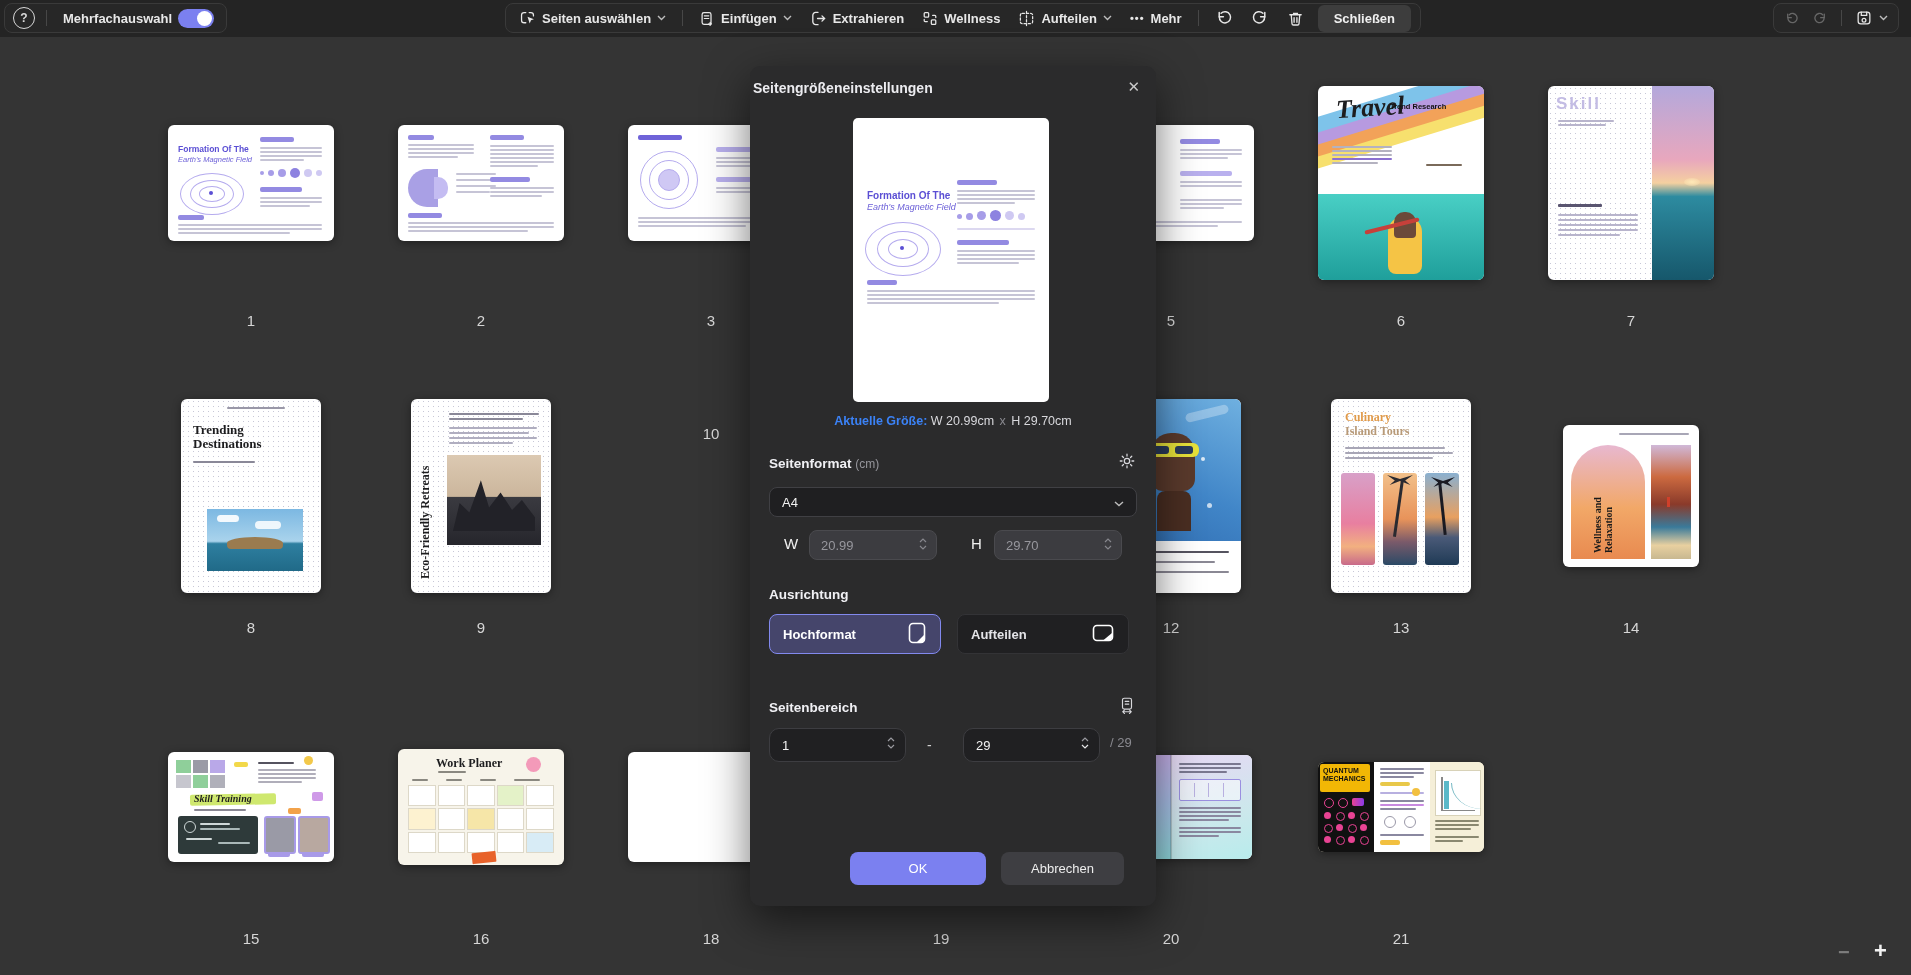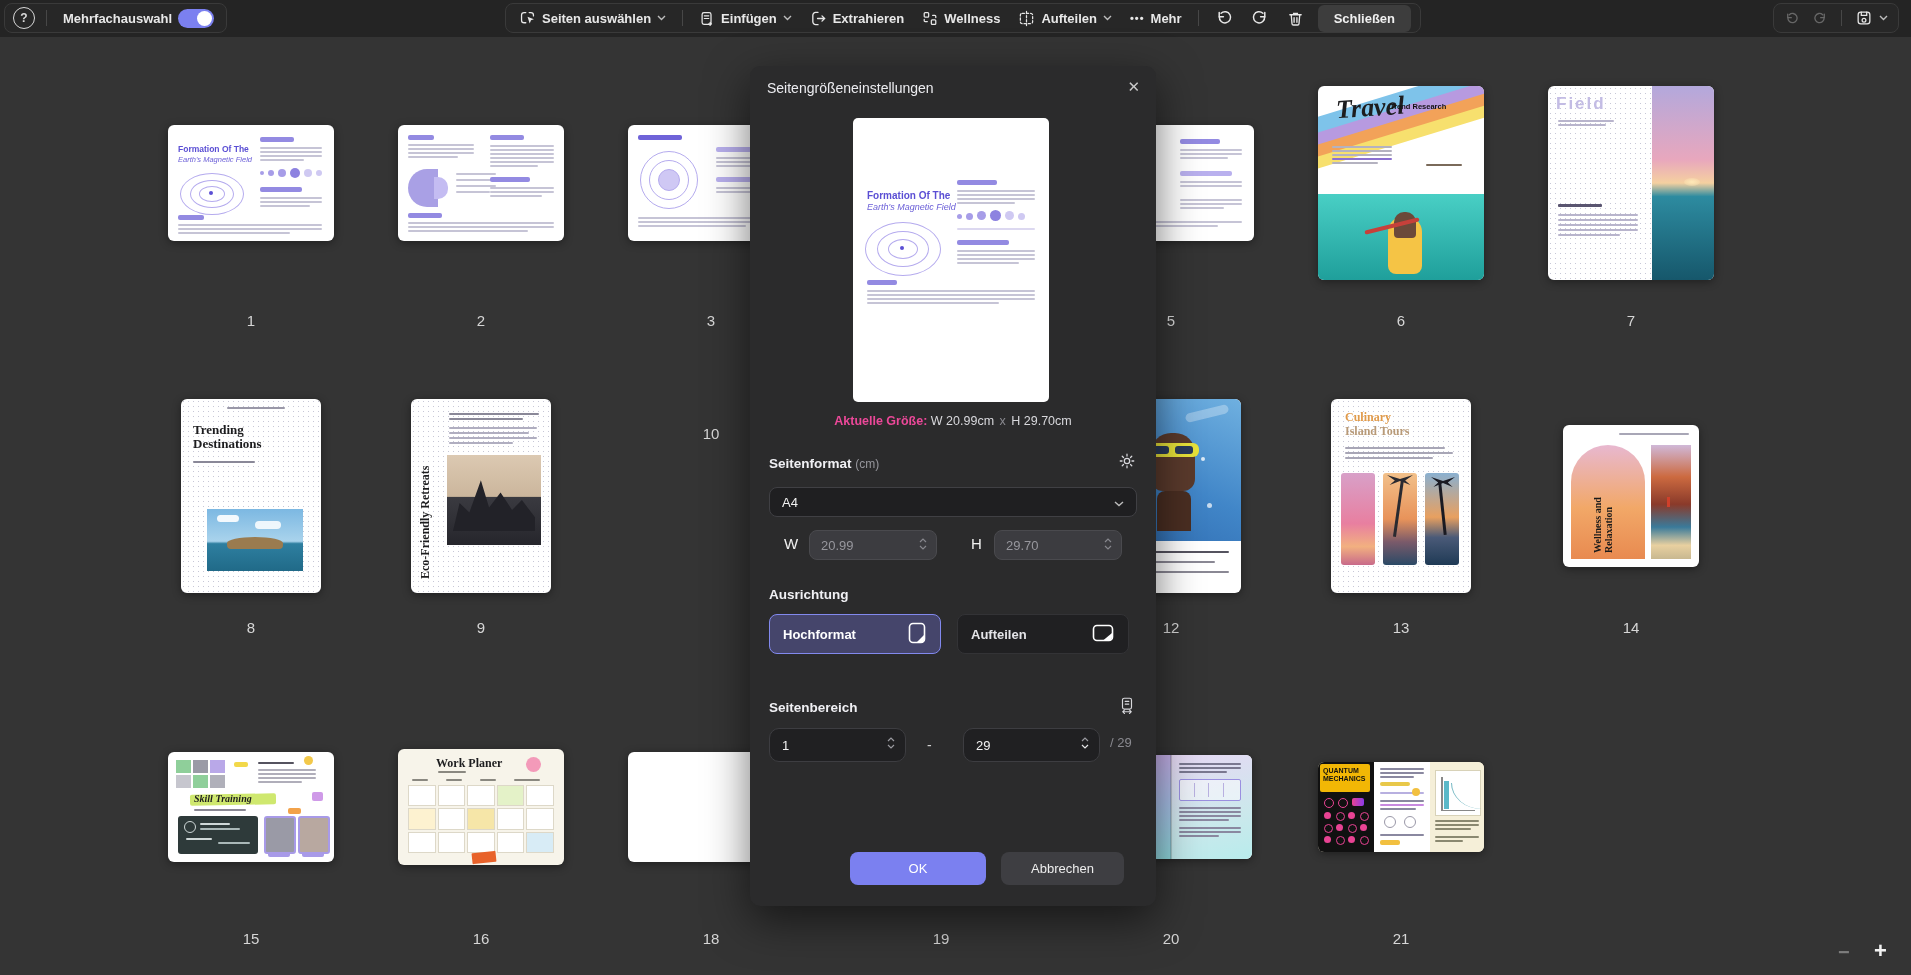--- a/index.html
+++ b/index.html
@@ -33,25 +33,25 @@
   .chip{position:absolute;height:5px;background:#938ae2;border-radius:2px}
   .ring{position:absolute;border:1px solid #b5abee;border-radius:50%}
   .dot{position:absolute;border-radius:50%;background:#a79de8}
   .tt{position:absolute;color:#5b4fd4;font-weight:bold;line-height:1.1}
   .tti{position:absolute;color:#6c60d8;font-style:italic;line-height:1.1}
   .ts{position:absolute;color:#1d1d1f;font-family:"Liberation Serif",serif;font-weight:bold;line-height:1.05}
   .vert{writing-mode:vertical-rl;transform:rotate(180deg)}
   
   .modal{position:absolute;left:750px;top:66px;width:406px;height:840px;background:#2b2b2c;border-radius:10px;
          box-shadow:0 14px 44px rgba(0,0,0,.55);z-index:30;color:#ececf0}
-  .m-title{position:absolute;left:17px;top:14px;font-size:14px;font-weight:normal}
+  .m-title{position:absolute;left:3px;top:14px;font-size:14px;font-weight:bold}
   .m-close{position:absolute;right:16px;top:12px;font-size:15px;color:#c9c9c9;cursor:default}
   .m-preview{position:absolute;left:103px;top:52px;width:196px;height:284px;background:#fff;border-radius:5px;overflow:hidden}
   .m-size{position:absolute;left:0;top:348px;width:100%;text-align:center;font-size:12.5px;color:#d8d8dc}
-  .m-size b{color:#ec4899}
+  .m-size b{color:#3b82f6}
   .m-size .xsep{color:#8a8a90;margin:0 2px}
   .m-sec{position:absolute;left:19px;font-size:13.5px;font-weight:bold;color:#f0f0f4}
   .m-sec .unit{color:#96969c;font-weight:normal;font-size:12px}
   .m-icobtn{position:absolute;right:18px;width:22px;height:22px;display:flex;align-items:center;justify-content:center}
   .m-select{position:absolute;left:19px;width:368px;height:30px;background:#1f1f21;border:1px solid #404044;border-radius:8px;
             display:flex;align-items:center;justify-content:space-between;padding:0 12px;box-sizing:border-box;font-size:13px;color:#f2f2f2}
   .wh-label{position:absolute;font-size:15px;color:#f0f0f0}
   .wh-box{position:absolute;width:128px;height:30px;background:#3c3c40;border:1px solid #4a4a4e;border-radius:8px;
           display:flex;align-items:center;justify-content:space-between;padding:0 9px;box-sizing:border-box}
   .wh-box input{background:transparent;border:none;outline:none;color:#97979d;font-size:13px;width:80px;font-family:inherit}
@@ -344,21 +344,21 @@
       <div class="lng" style="left:14px;top:72px;width:60px;background:#8a6fd0"></div>
           <div class="lng" style="left:14px;top:76px;width:46px"></div>
       <div class="lng" style="left:108px;top:78px;width:36px;background:#7a6a5a"></div>
     </div>
       </div>
     <div class="pnum">6</div>
   </div>
   <div class="cell">
     <div class="tw" style="height:234px">
         <div class="th dotbg" style="width:166px;height:194px">
-      <div class="ab" style="left:8px;top:8px;font-size:17px;font-weight:bold;letter-spacing:2px;color:#c3bce4">Field</div>
+      <div class="ab" style="left:8px;top:8px;font-size:17px;font-weight:bold;letter-spacing:2px;color:#c3bce4">Skill</div>
       <div class="lng" style="left:10px;top:34px;width:56px;background:#b8b4cc"></div>
           <div class="lng" style="left:10px;top:38px;width:48px;background:#b8b4cc"></div>
       <div class="lng" style="left:10px;top:118px;width:44px;background:#5a5570;height:3px"></div>
       <div class="lng" style="left:10px;top:128px;width:80px;background:#b8b4cc"></div>
           <div class="lng" style="left:10px;top:133px;width:80px;background:#b8b4cc"></div>
       <div class="lng" style="left:10px;top:138px;width:80px;background:#b8b4cc"></div>
           <div class="lng" style="left:10px;top:143px;width:80px;background:#b8b4cc"></div>
       <div class="lng" style="left:10px;top:148px;width:62px;background:#b8b4cc"></div>
       <div class="ab" style="right:0;top:0;width:62px;height:194px;background:linear-gradient(180deg,#b3a8dc 0%,#e8a7bd 38%,#f5d0a0 50%,#2d8ba0 57%,#16576b 100%)"></div>
       <div class="ab" style="right:14px;top:92px;width:16px;height:8px;background:radial-gradient(#ffe9b8,rgba(255,233,184,0));border-radius:50%"></div>

